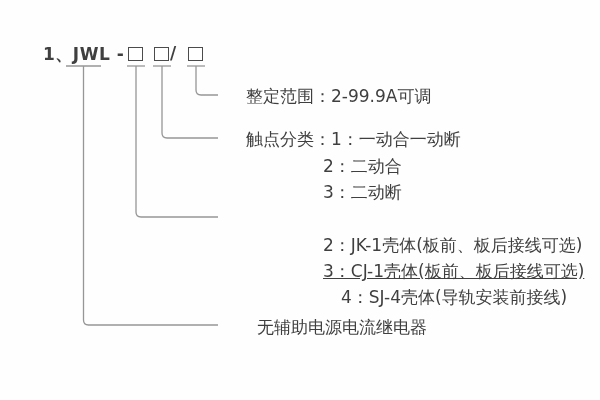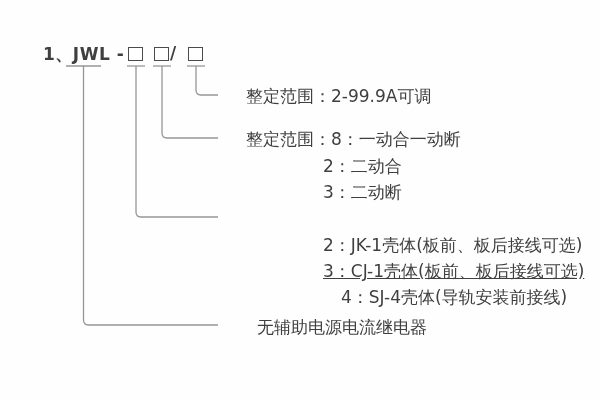--- a/index.html
+++ b/index.html
@@ -70,21 +70,21 @@
   <div class="model-box box-1"></div>
   <div class="model-box box-2"></div>
   <div class="slash">/</div>
   <div class="model-box box-3"></div>
 
   <div class="row r-setting">
     <span>整定范围：2-99.9A可调</span>
   </div>
 
   <div class="row r-contact1">
-    <span>整定范围：</span><span>8：一动合一动断</span>
+    <span>触点分类：</span><span>1：一动合一动断</span>
   </div>
   <div class="row r-contact2">
     <span>2：二动合</span>
   </div>
   <div class="row r-contact3">
     <span>3：二动断</span>
   </div>
 
   <div class="row r-struct2">
     <span>2：JK-1壳体(板前、板后接线可选)</span>

